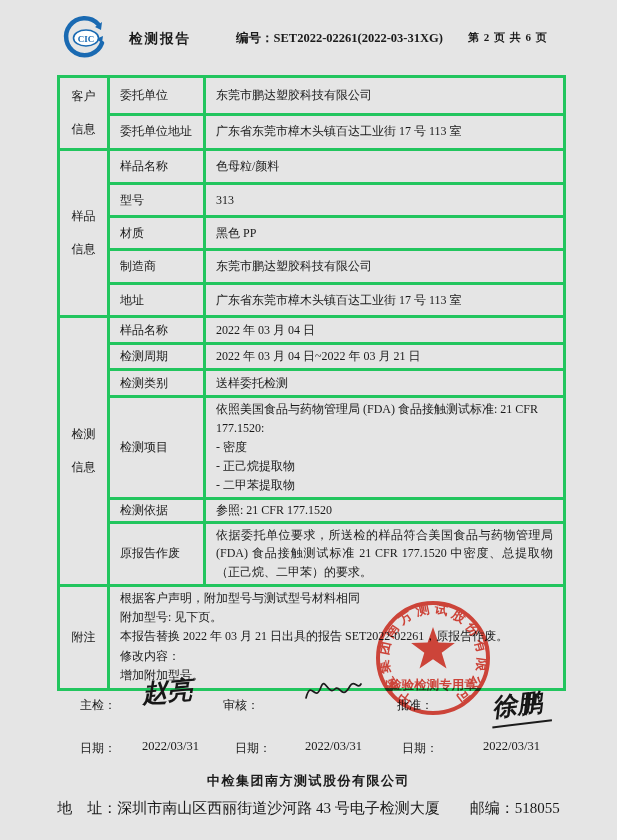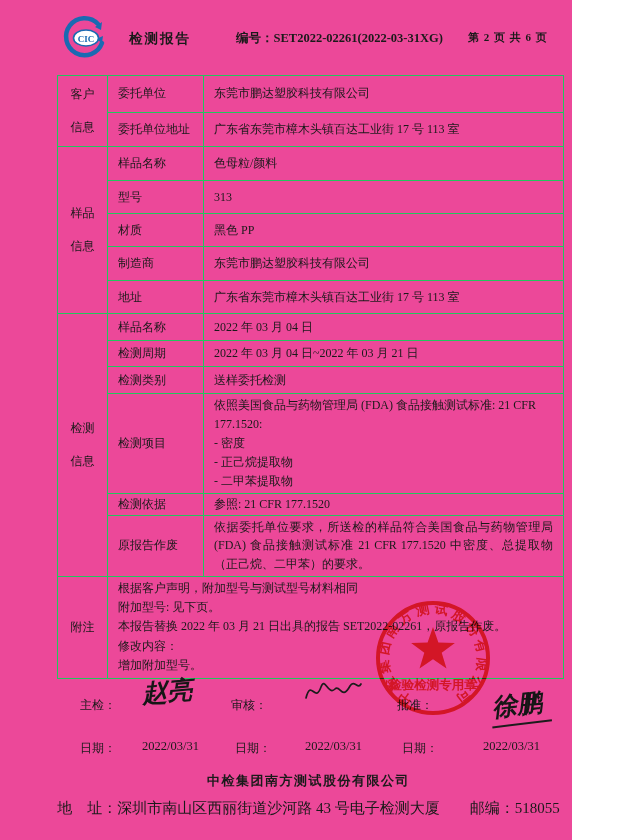--- a/index.html
+++ b/index.html
@@ -1,27 +1,27 @@
 <!DOCTYPE html>
 <html><head>
 <meta charset="utf-8">
 <style>
   html,body{margin:0;padding:0;background:#fff;}
-  .page{position:relative;width:572px;height:840px;background:#ec4899;overflow:hidden;
+  .page{position:relative;width:617px;height:840px;background:#e5e5e5;overflow:hidden;
         font-family:"Liberation Serif","DejaVu Serif",serif;color:#1a1a1a;}
 
   
   .logo{position:absolute;left:62px;top:14px;width:48px;height:48px;}
   .hdr-title{position:absolute;left:129px;top:30px;font-size:13.5px;font-weight:bold;letter-spacing:2px;}
   .hdr-no{position:absolute;left:236px;top:30px;font-size:12.5px;font-weight:bold;}
   .hdr-page{position:absolute;left:468px;top:30px;font-size:11px;font-weight:bold;letter-spacing:1px;}
 
   
   table.report{position:absolute;left:57px;top:75px;width:506px;border-collapse:collapse;table-layout:fixed;}
-  table.report td{border:1px solid #22c55e;font-size:12px;vertical-align:middle;padding:2px 10px;}
+  table.report td{border:3px solid #22c55e;font-size:12px;vertical-align:middle;padding:2px 10px;}
   td.section{width:50px;text-align:center;padding:2px 2px;white-space:pre-line;line-height:2.75;}
   td.flabel{width:96px;padding-left:11px;}
   td.value{text-align:left;}
   td.multiline{white-space:pre-line;line-height:1.58;padding-top:6px;padding-bottom:6px;}
   td.justify{text-align:justify;line-height:1.55;}
   td.notes{white-space:pre-line;line-height:1.62;padding-left:7px;}
 
   
   .sig-label{position:absolute;font-size:12px;}
   .sig-name{position:absolute;font-size:25px;font-weight:bold;font-style:italic;
@@ -130,21 +130,21 @@
 附加型号: 见下页。
 本报告替换 2022 年 03 月 21 日出具的报告 SET2022-02261，原报告作废。
 修改内容：
 增加附加型号。</td>
     </tr>
   </tbody>
     </table>
 
   <div class="sig-label" style="left:80px;top:697px">主检：</div>
   <div class="sig-name" style="left:142px;top:675px;transform:rotate(-5deg)">赵亮</div>
-  <div class="sig-label" style="left:231px;top:697px">审核：</div>
+  <div class="sig-label" style="left:223px;top:697px">审核：</div>
   <svg style="position:absolute;left:302px;top:674px" width="62" height="34" viewBox="0 0 62 34">
     <path d="M4,24 C9,4 13,30 19,13 C23,2 26,22 33,15 C38,10 40,27 48,12 C52,5 56,16 59,10" fill="none" stroke="#1c1c1c" stroke-width="1.7" stroke-linecap="round"></path>
   </svg>
   <div class="sig-label" style="left:397px;top:697px">批准：</div>
   <div class="sig-name" style="left:490px;top:688px;transform:rotate(-7deg);border-bottom:2px solid #1c1c1c;padding:0 8px 2px 2px">徐鹏</div>
 
   <div class="date-label" style="left:80px;top:740px">日期：</div>
   <div class="date-val" style="left:142px;top:739px">2022/03/31</div>
   <div class="date-label" style="left:235px;top:740px">日期：</div>
   <div class="date-val" style="left:305px;top:739px">2022/03/31</div>

